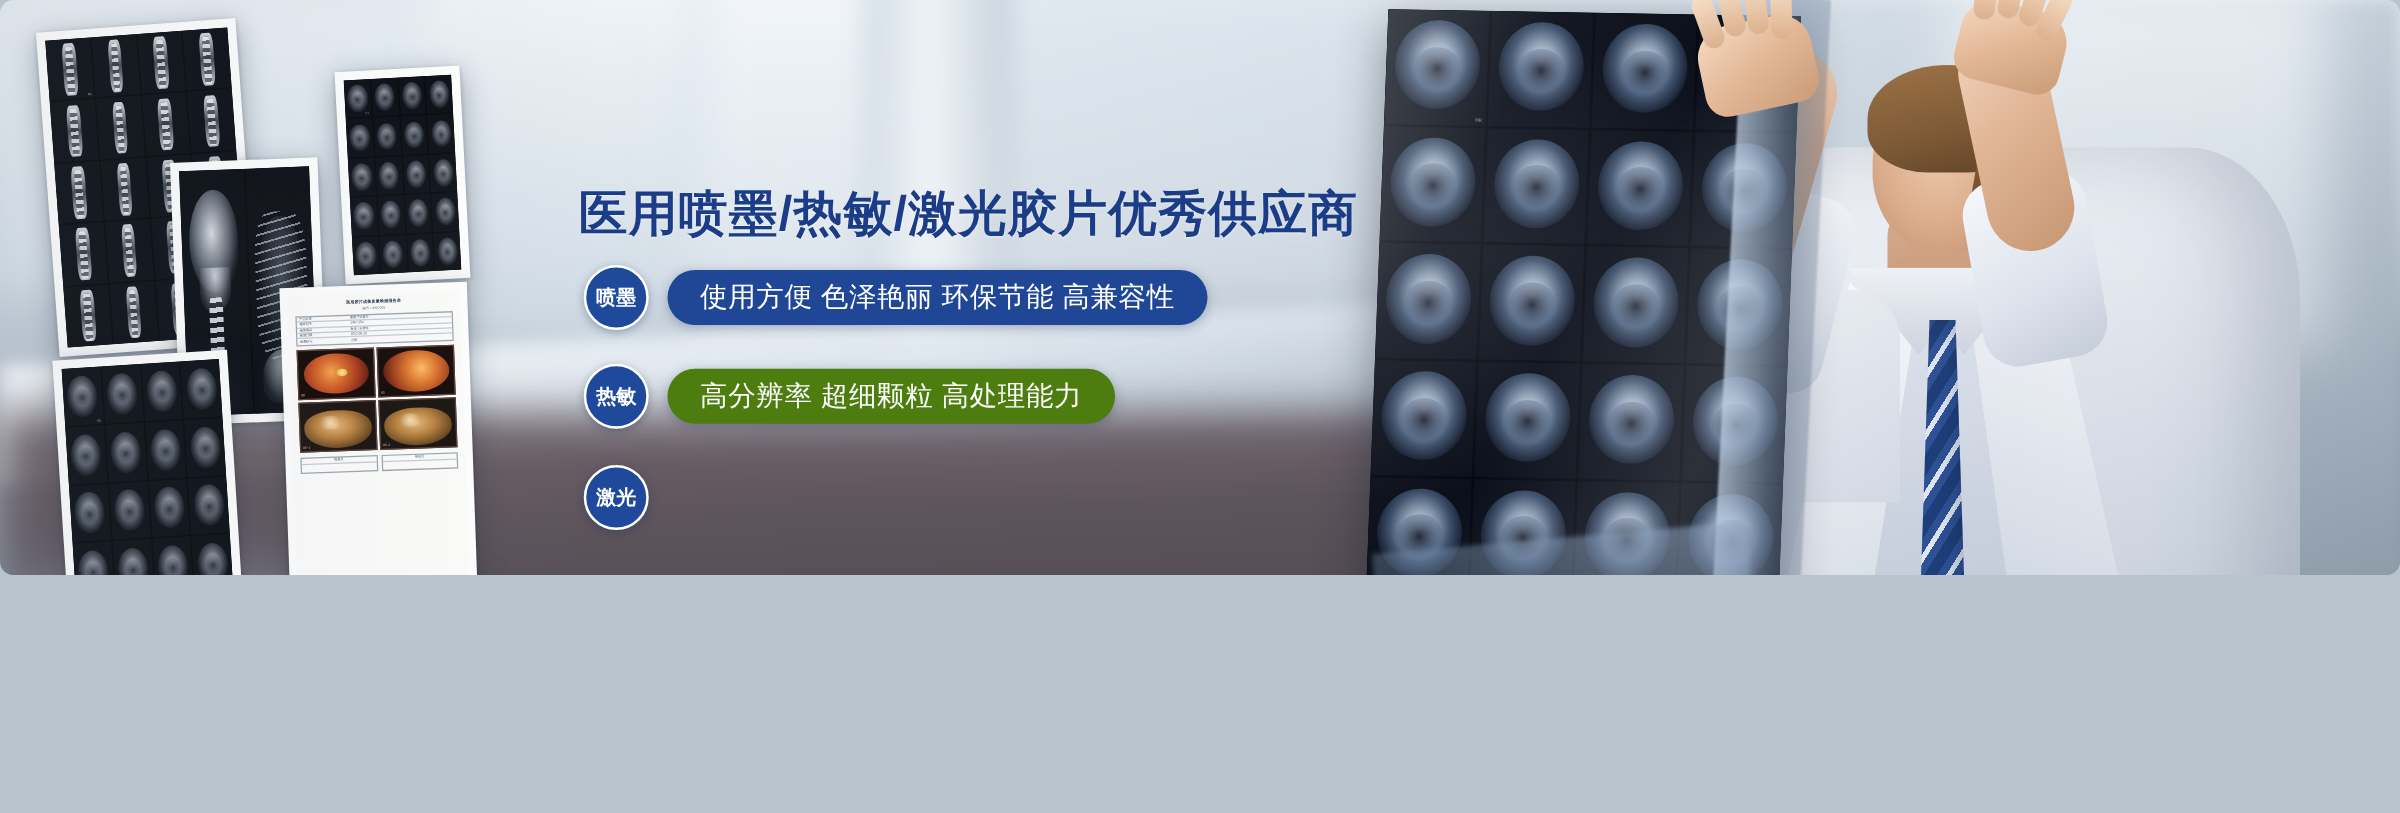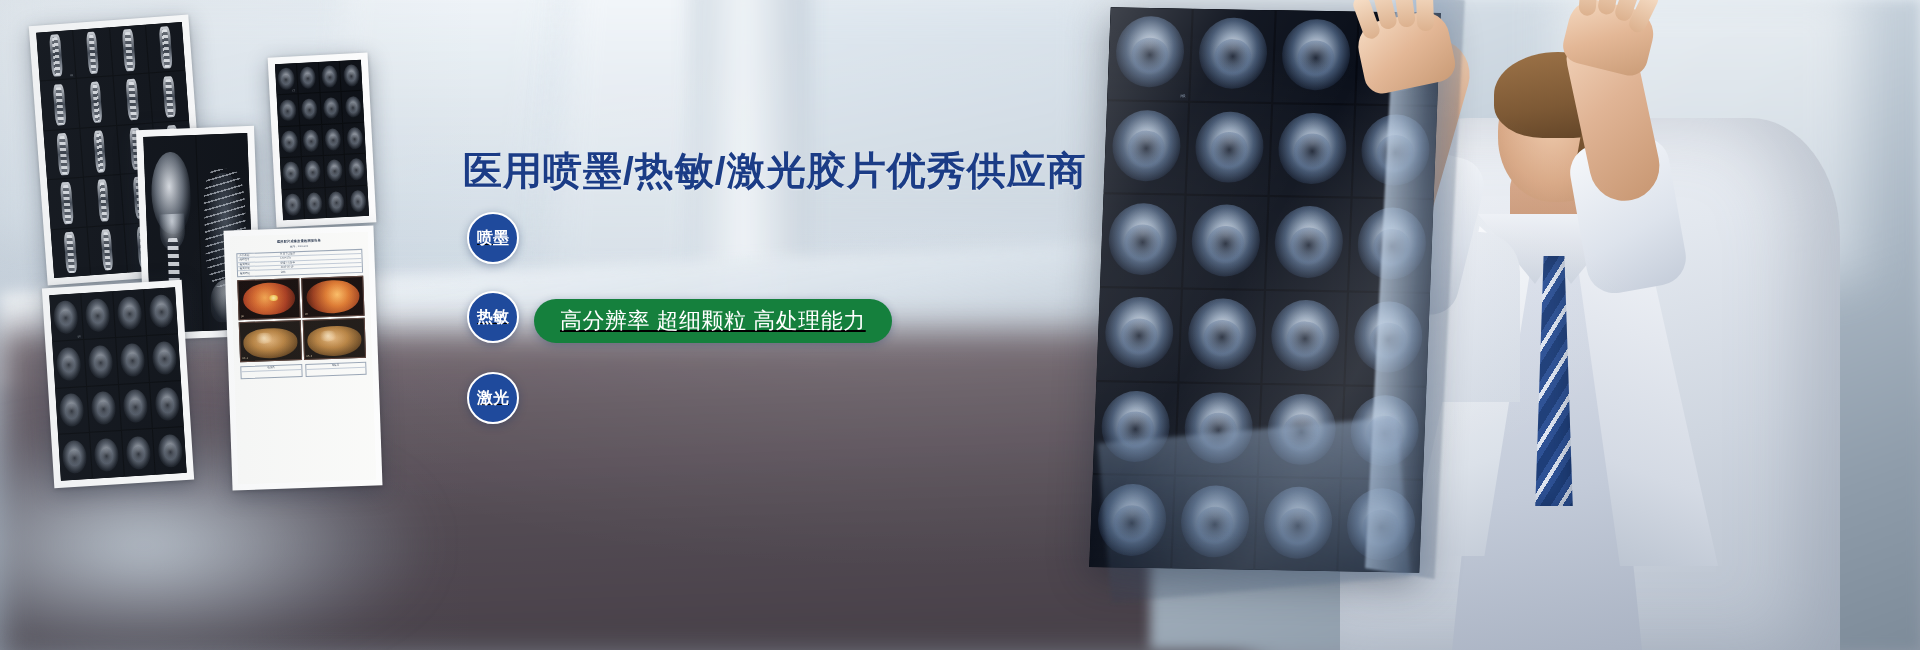--- a/index.html
+++ b/index.html
@@ -2,21 +2,21 @@
 <html><head>
 <meta charset="utf-8">
 <style>
   * { margin:0; padding:0; box-sizing:border-box; }
   html,body { width:1920px; height:650px; overflow:hidden; }
   body {
     font-family:"Liberation Sans","DejaVu Sans",sans-serif;
     background:#b9c4cf;
   }
 
-  .banner { position:relative; width:1920px; height:650px; overflow:hidden; }
+  .banner { position:relative; width:1920px; height:460px; overflow:hidden;border-radius:11px; }
 
   
   .bg-base {
     position:absolute; inset:0;
     background:
       linear-gradient(177deg, #e8eef3 0%, #dfe7ee 18%, #cfd9e3 38%, #b8c3cf 55%, #9aa5b3 70%, #8d97a5 100%);
   }
   .bg-ceiling {
     position:absolute; left:0; top:0; width:1100px; height:230px;
     background:linear-gradient(168deg,#eef3f7 0%,#dde6ee 45%,#c8d3dd 100%);
@@ -365,21 +365,21 @@
   
   .content { position:absolute; left:460px; top:0; width:620px; height:650px; }
 
   .headline {
     position:absolute; left:3px; top:144px;
     font-size:39px; font-weight:bold; letter-spacing:1px;
     color:#1b3c86; white-space:nowrap;
     text-shadow:0 1px 2px rgba(255,255,255,.45);
   }
 
-  .feature-row { position:absolute; display:flex; align-items:flex-end;text-decoration:underline; }
+  .feature-row { position:absolute; display:flex; align-items:center; }
   #row1 { left:7px; top:212px; }
   #row2 { left:7px; top:291px; }
   #row3 { left:7px; top:372px; }
 
   .badge {
     width:52px; height:52px; border-radius:50%;
     background:#1f4a9c;
     border:2px solid #ffffff;
     display:flex; align-items:center; justify-content:center;
     color:#ffffff; font-size:16px; font-weight:bold;
@@ -390,21 +390,21 @@
     margin-left:15px;
     height:44px; border-radius:22px;
     background:#20509f;
     display:flex; align-items:center;
     padding:0 26px;
     color:#ffffff; font-size:22px; letter-spacing:.5px;
     white-space:nowrap;
     box-shadow:0 2px 9px rgba(22,45,95,.3);
   }
   #row1 .pill { background:#1f4795; }
-  #row2 .pill { background:#15803d; }
+  #row2 .pill { background:#4d7c0f; }
   #row3 .pill { background:#2455a6; }
 </style>
 </head>
 <body>
 
 <div class="banner">
 
   <div class="bg-base"></div>
   <div class="bg-ceiling"></div>
   <div class="bg-win1"></div>
@@ -641,20 +641,21 @@
   </div>
 
   <div class="bg-vig"></div>
 
   <div class="content">
 
     <div class="headline">医用喷墨/热敏/激光胶片优秀供应商</div>
 
     <div class="feature-row" id="row1">
       <div class="badge">喷墨</div>
+      <div class="pill">使用方便 色泽艳丽 环保节能 高兼容性</div>
     </div>
 
     <div class="feature-row" id="row2">
       <div class="badge">热敏</div>
       <div class="pill">高分辨率 超细颗粒 高处理能力</div>
     </div>
 
     <div class="feature-row" id="row3">
       <div class="badge">激光</div>
     </div>

